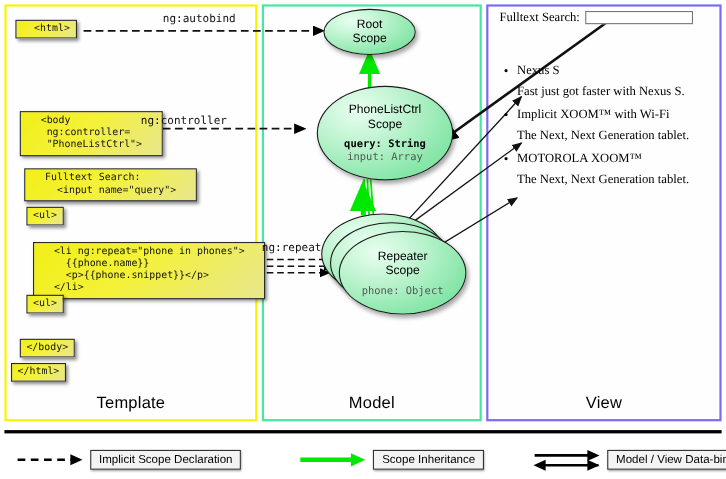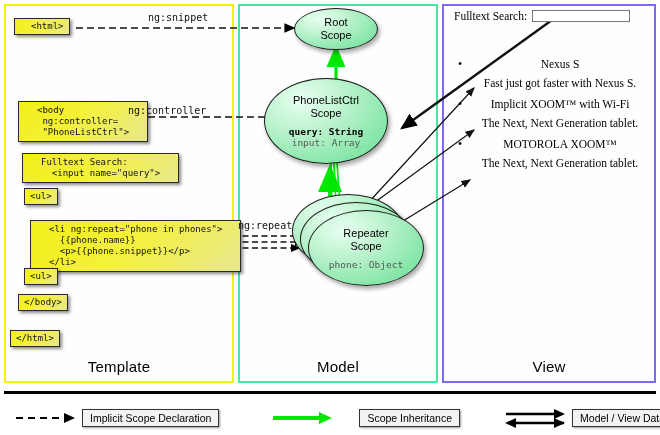--- a/index.html
+++ b/index.html
@@ -54,21 +54,21 @@
     position:absolute;
     font-family:"DejaVu Sans Mono","Liberation Mono",monospace;
     font-size:10px;color:#111;white-space:nowrap;
   }
 
   
   #view-inner{position:absolute;left:448px;top:10px;width:202px;height:230px;
     font-family:"Liberation Serif","DejaVu Serif",serif;color:#000;}
   #search-row{display:flex;align-items:center;gap:5px;font-size:11.5px;padding-left:6px;}
   #search-box{width:98px;height:12px;border:1px solid #777;background:#fff;box-sizing:border-box;}
-  .view-list{margin:0;padding:0;list-style:none;margin-top:36px;text-align:center;}
+  .view-list{margin:0;padding:0;list-style:none;margin-top:36px;}
   .view-item{margin:0 0 0 22px;}
   .view-name{font-size:11.5px;position:relative;white-space:nowrap;}
   .view-name:before{content:"\2022";position:absolute;left:-12px;top:-1px;font-size:12px;}
   .view-snippet{font-size:11.5px;margin:7px 0 9px 0;white-space:nowrap;}
 
   
   #divider{position:absolute;left:4px;top:391px;width:652px;height:3px;background:#000;}
   #legend{position:absolute;left:0;top:403px;width:555px;height:30px;display:flex;align-items:center;}
   .legend-group{display:flex;align-items:center;}
   .legend-box{
@@ -139,33 +139,33 @@
 
   <div class="codebox tight" style="left:24px;top:188px;">&lt;ul&gt;</div>
 
   <div class="codebox" style="left:30px;top:220px;">&lt;li ng:repeat="phone in phones"&gt;
   {{phone.name}}
   &lt;p&gt;{{phone.snippet}}&lt;/p&gt;
 &lt;/li&gt;</div>
 
   <div class="codebox tight" style="left:24px;top:268px;">&lt;ul&gt;</div>
 
-  <div class="codebox tight" style="left:18px;top:294px;">&lt;/body&gt;</div>
+  <div class="codebox tight" style="left:18px;top:308px;">&lt;/body&gt;</div>
 
   <div class="codebox tight" style="left:10px;top:330px;">&lt;/html&gt;</div>
 
-  <div class="edge-label" style="left:148px;top:12px;">ng:snippet</div>
+  <div class="edge-label" style="left:148px;top:12px;">ng:autobind</div>
   <div class="edge-label" style="left:128px;top:105px;">ng:controller</div>
   <div class="edge-label" style="left:238px;top:220px;">ng:repeat</div>
 
   <div class="scope" style="left:294px;top:8px;width:84px;height:42px;">
     <div class="title">Root<br>Scope</div>
   </div>
 
-  <div class="scope" style="left:264px;top:78px;width:124px;height:86px;">
+  <div class="scope" style="left:288px;top:78px;width:124px;height:86px;">
     <div class="title">PhoneListCtrl<br>Scope</div>
     <div class="props">
       <div class="prop-strong">query: String</div>
       <div class="prop-dim">input: Array</div>
     </div>
   </div>
 
   <div class="scope" style="left:292px;top:194px;width:112px;height:74px;"></div>
   <div class="scope" style="left:300px;top:202px;width:112px;height:74px;"></div>
   <div class="scope" style="left:308px;top:210px;width:116px;height:76px;">
@@ -200,21 +200,21 @@
 
   <div id="legend">
     <div class="legend-group" style="margin-left:14px;">
       <svg class="legend-art" viewBox="0 0 62 22">
         <line x1="2" y1="11" x2="52" y2="11" stroke="#000" stroke-width="2.2" stroke-dasharray="7,5"></line>
         <path d="M50,6 L61,11 L50,16 z" fill="#000"></path>
       </svg>
       <span class="legend-box">Implicit Scope Declaration</span>
     </div>
 
-    <div class="legend-group" style="margin-left:52px;gap:20px;">
+    <div class="legend-group" style="margin-left:52px;">
       <svg class="legend-art" viewBox="0 0 62 22">
         <line x1="2" y1="11" x2="50" y2="11" stroke="#00e800" stroke-width="4"></line>
         <path d="M48,5 L61,11 L48,17 z" fill="#00e800"></path>
       </svg>
       <span class="legend-box">Scope Inheritance</span>
     </div>
 
     <div class="legend-group" style="margin-left:44px;">
       <svg class="legend-art" viewBox="0 0 62 22">
         <line x1="2" y1="7" x2="52" y2="7" stroke="#000" stroke-width="2.4"></line>

